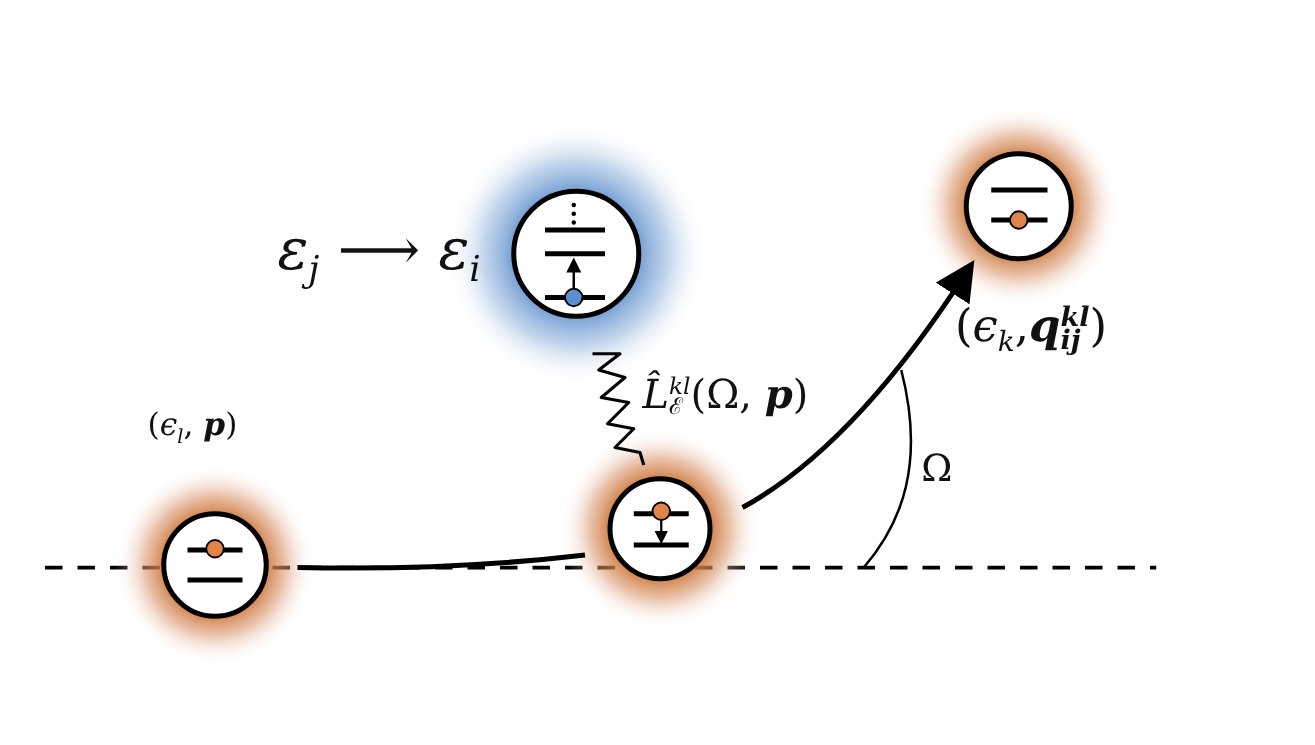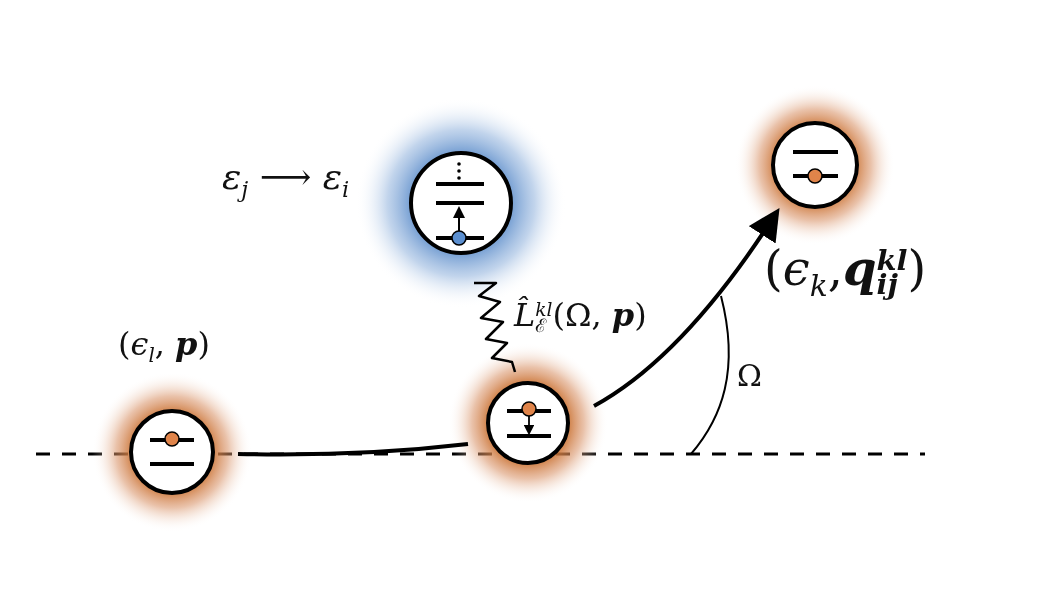--- a/index.html
+++ b/index.html
@@ -78,31 +78,31 @@
   </g>
 
   <g>
     <circle cx="172" cy="452" r="41" fill="#fff" stroke="#000" stroke-width="4"></circle>
     <line x1="150" y1="440" x2="194" y2="440" stroke="#000" stroke-width="4"></line>
     <line x1="150" y1="464" x2="194" y2="464" stroke="#000" stroke-width="4"></line>
     <circle cx="172" cy="439" r="7" fill="#e0844a" stroke="#000" stroke-width="1.5"></circle>
   </g>
 </svg>
 
-<div class="lbl" style="left:222px; top:156px; font-size:36px;">
+<div class="lbl" style="left:222px; top:172px; font-size:46px;">
   <span class="it">ε</span><sub class="it">j</sub>
   <span>⟶</span>
   <span class="it">ε</span><sub class="it">i</sub>
 </div>
 
-<div class="lbl" style="left:764px; top:240px; font-size:48px;">
+<div class="lbl" style="left:764px; top:240px; font-size:36px;">
   <span>(</span><span class="it">ϵ</span><sub class="it">k</sub><span>,</span><span class="bd">q</span><span style="display:inline-block; vertical-align:middle; line-height:0.8; font-size:60%;"><span class="bd" style="display:block;">kl</span><span class="bd" style="display:block;font-style:italic;">ij</span></span><span>)</span>
 </div>
 
 <div class="lbl" style="left:514px; top:296px; font-size:32px;">
   <span class="it">L̂</span><span style="display:inline-block; vertical-align:middle; line-height:0.85; font-size:58%;"><span class="it" style="display:block;">kl</span><span style="display:block;">ℰ</span></span><span>(Ω, </span><span class="bd">p</span><span>)</span>
 </div>
 
-<div class="lbl" style="left:118px; top:325px; font-size:32px;">
+<div class="lbl" style="left:118px; top:325px; font-size:25px;">
   <span>(</span><span class="it">ϵ</span><sub class="it">l</sub><span>,</span> <span class="bd">p</span><span>)</span>
 </div>
 
 <div class="lbl" style="left:737px; top:358px; font-size:30px;">Ω</div>
 
 </body></html>

